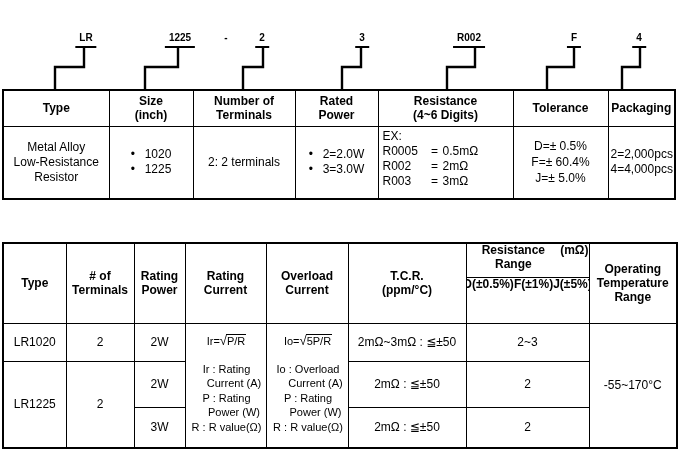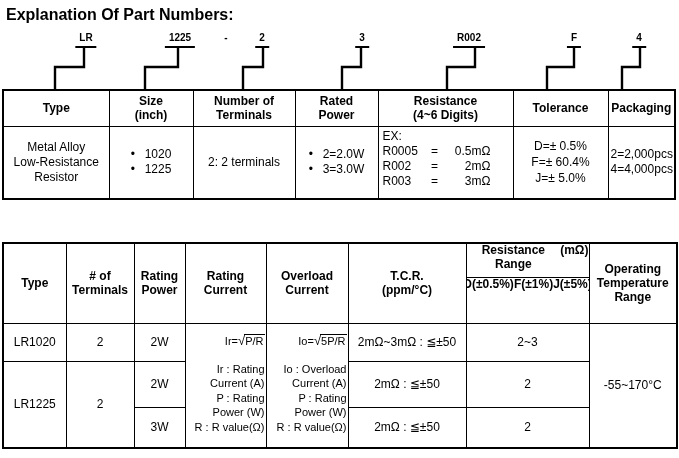--- a/index.html
+++ b/index.html
@@ -23,41 +23,40 @@
   th{font-weight:bold;line-height:1.2;}
   .t1{top:89px;width:672px;}
   .t2{top:242px;width:674px;}
   
   .blist{display:inline-block;text-align:left;}
   .blist .row{white-space:nowrap;}
   .blt{display:inline-block;width:14px;text-align:left;}
   .res-cell{vertical-align:top;text-align:left;padding:2px 2px 2px 4px;}
   .res-grid{display:grid;grid-template-columns:44px 16px 48px;line-height:1.28;}
   .res-eq{text-align:center;}
-  .res-val{text-align:right;}
+  .res-val{text-align:left;}
   .tol-line{line-height:1.35;}
   .pack-cell{text-align:left;padding-left:2px;line-height:1.3;margin-top:16px;}
   
   .rr-cell{padding:0;vertical-align:top;}
   .rr-top{height:33px;border-bottom:1.5px solid #000;display:flex;flex-direction:row;justify-content:center;line-height:1.15;}
   .rr-bot{height:44px;display:flex;flex-direction:row;justify-content:center;line-height:1.12;}
   
-  .formula-cell{vertical-align:top;text-align:right;padding:10px 1px 0 3px;font-size:11px;}
+  .formula-cell{vertical-align:top;text-align:center;padding:10px 1px 0 3px;font-size:11px;}
   .formula{white-space:nowrap;line-height:1.1;}
   .sqrt{font-size:13px;letter-spacing:-1px;}
   .rad{border-top:1.3px solid #000;padding:0 1px;}
   .legend{margin-top:14px;line-height:1.32;white-space:nowrap;}
   .legend .ind{padding-left:15px;}
 </style>
 </head>
 <body>
 
 <div class="canvas">
 
-  <div class="sec-title" style="top:6px;">Explanation Of Part Numbers:</div>
 
   <div class="pn-label" style="left:86px;">LR</div>
   <div class="pn-label" style="left:180px;">1225</div>
   <div class="pn-label no-line" style="left:226px;">-</div>
   <div class="pn-label" style="left:262px;">2</div>
   <div class="pn-label" style="left:362px;">3</div>
   <div class="pn-label" style="left:469px;">R002</div>
   <div class="pn-label" style="left:574px;">F</div>
   <div class="pn-label" style="left:639px;">4</div>
 

